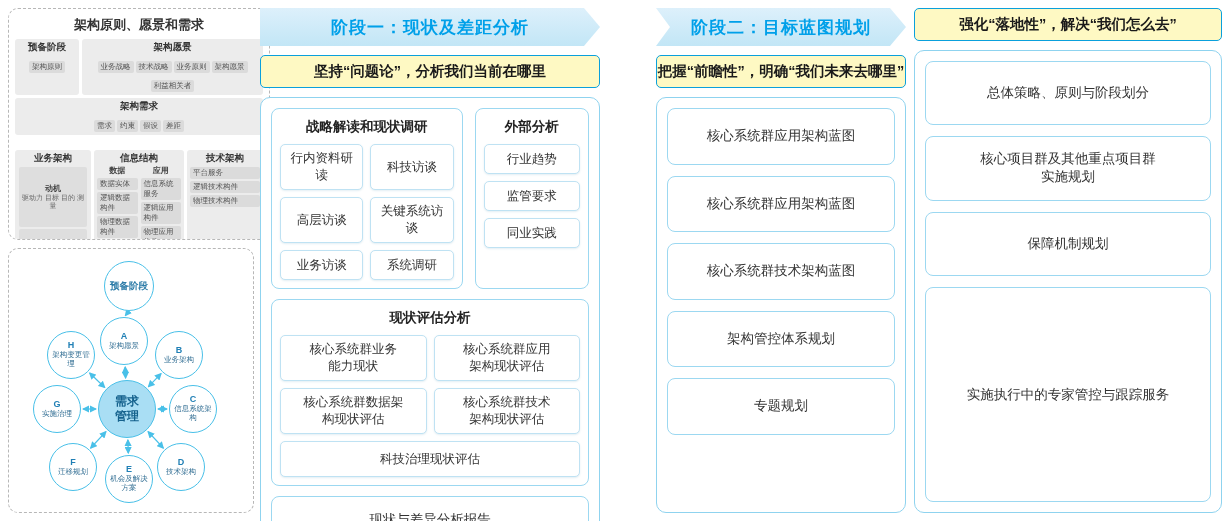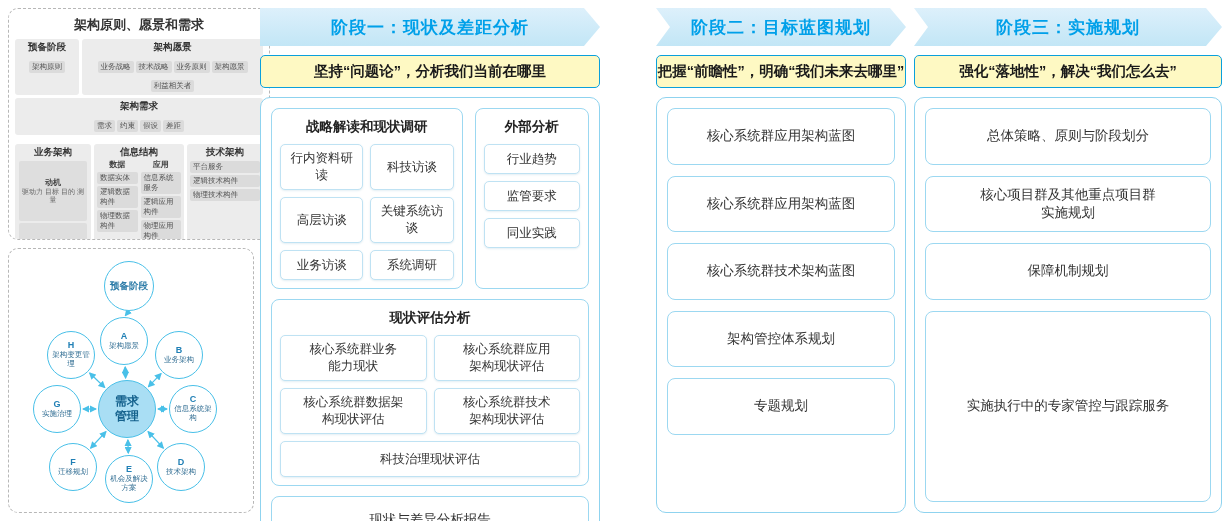--- a/index.html
+++ b/index.html
@@ -92,21 +92,21 @@
         <div class="gchips"><span class="gchip">架构原则</span></div>
       </div>
       <div class="gbox flex1">
         <div class="gb-title">架构愿景</div>
         <div class="gchips">
           <span class="gchip">业务战略</span><span class="gchip">技术战略</span><span class="gchip">业务原则</span><span class="gchip">架构愿景</span><span class="gchip">利益相关者</span>
         </div>
       </div>
     </div>
 
-    <div class="gbox" style="margin-bottom:9px;">
+    <div class="gbox" style="margin-bottom:15px;">
       <div class="gb-title">架构需求</div>
       <div class="gchips">
         <span class="gchip">需求</span><span class="gchip">约束</span><span class="gchip">假设</span><span class="gchip">差距</span>
       </div>
     </div>
 
     <div class="arch-cols" style="margin-bottom:3px;">
       <div class="gbox arch-col">
         <div class="gb-title">业务架构</div>
         <div class="subgbox">
@@ -267,23 +267,20 @@
       <div class="body body-grid">
         <div class="pbox">核心系统群应用架构蓝图</div>
         <div class="pbox">核心系统群应用架构蓝图</div>
         <div class="pbox">核心系统群技术架构蓝图</div>
         <div class="pbox">架构管控体系规划</div>
         <div class="pbox">专题规划</div>
       </div>
     </div>
 
     <div class="col col3">
-      <div class="banner banner-next">
-        <span>阶段三：实施规划</span>
-      </div>
       <div class="subtitle">强化“落地性”，解决“我们怎么去”</div>
       <div class="body body-grid">
         <div class="pbox">总体策略、原则与阶段划分</div>
         <div class="pbox">核心项目群及其他重点项目群
 实施规划</div>
         <div class="pbox">保障机制规划</div>
         <div class="pbox tall">实施执行中的专家管控与跟踪服务</div>
       </div>
     </div>
 

